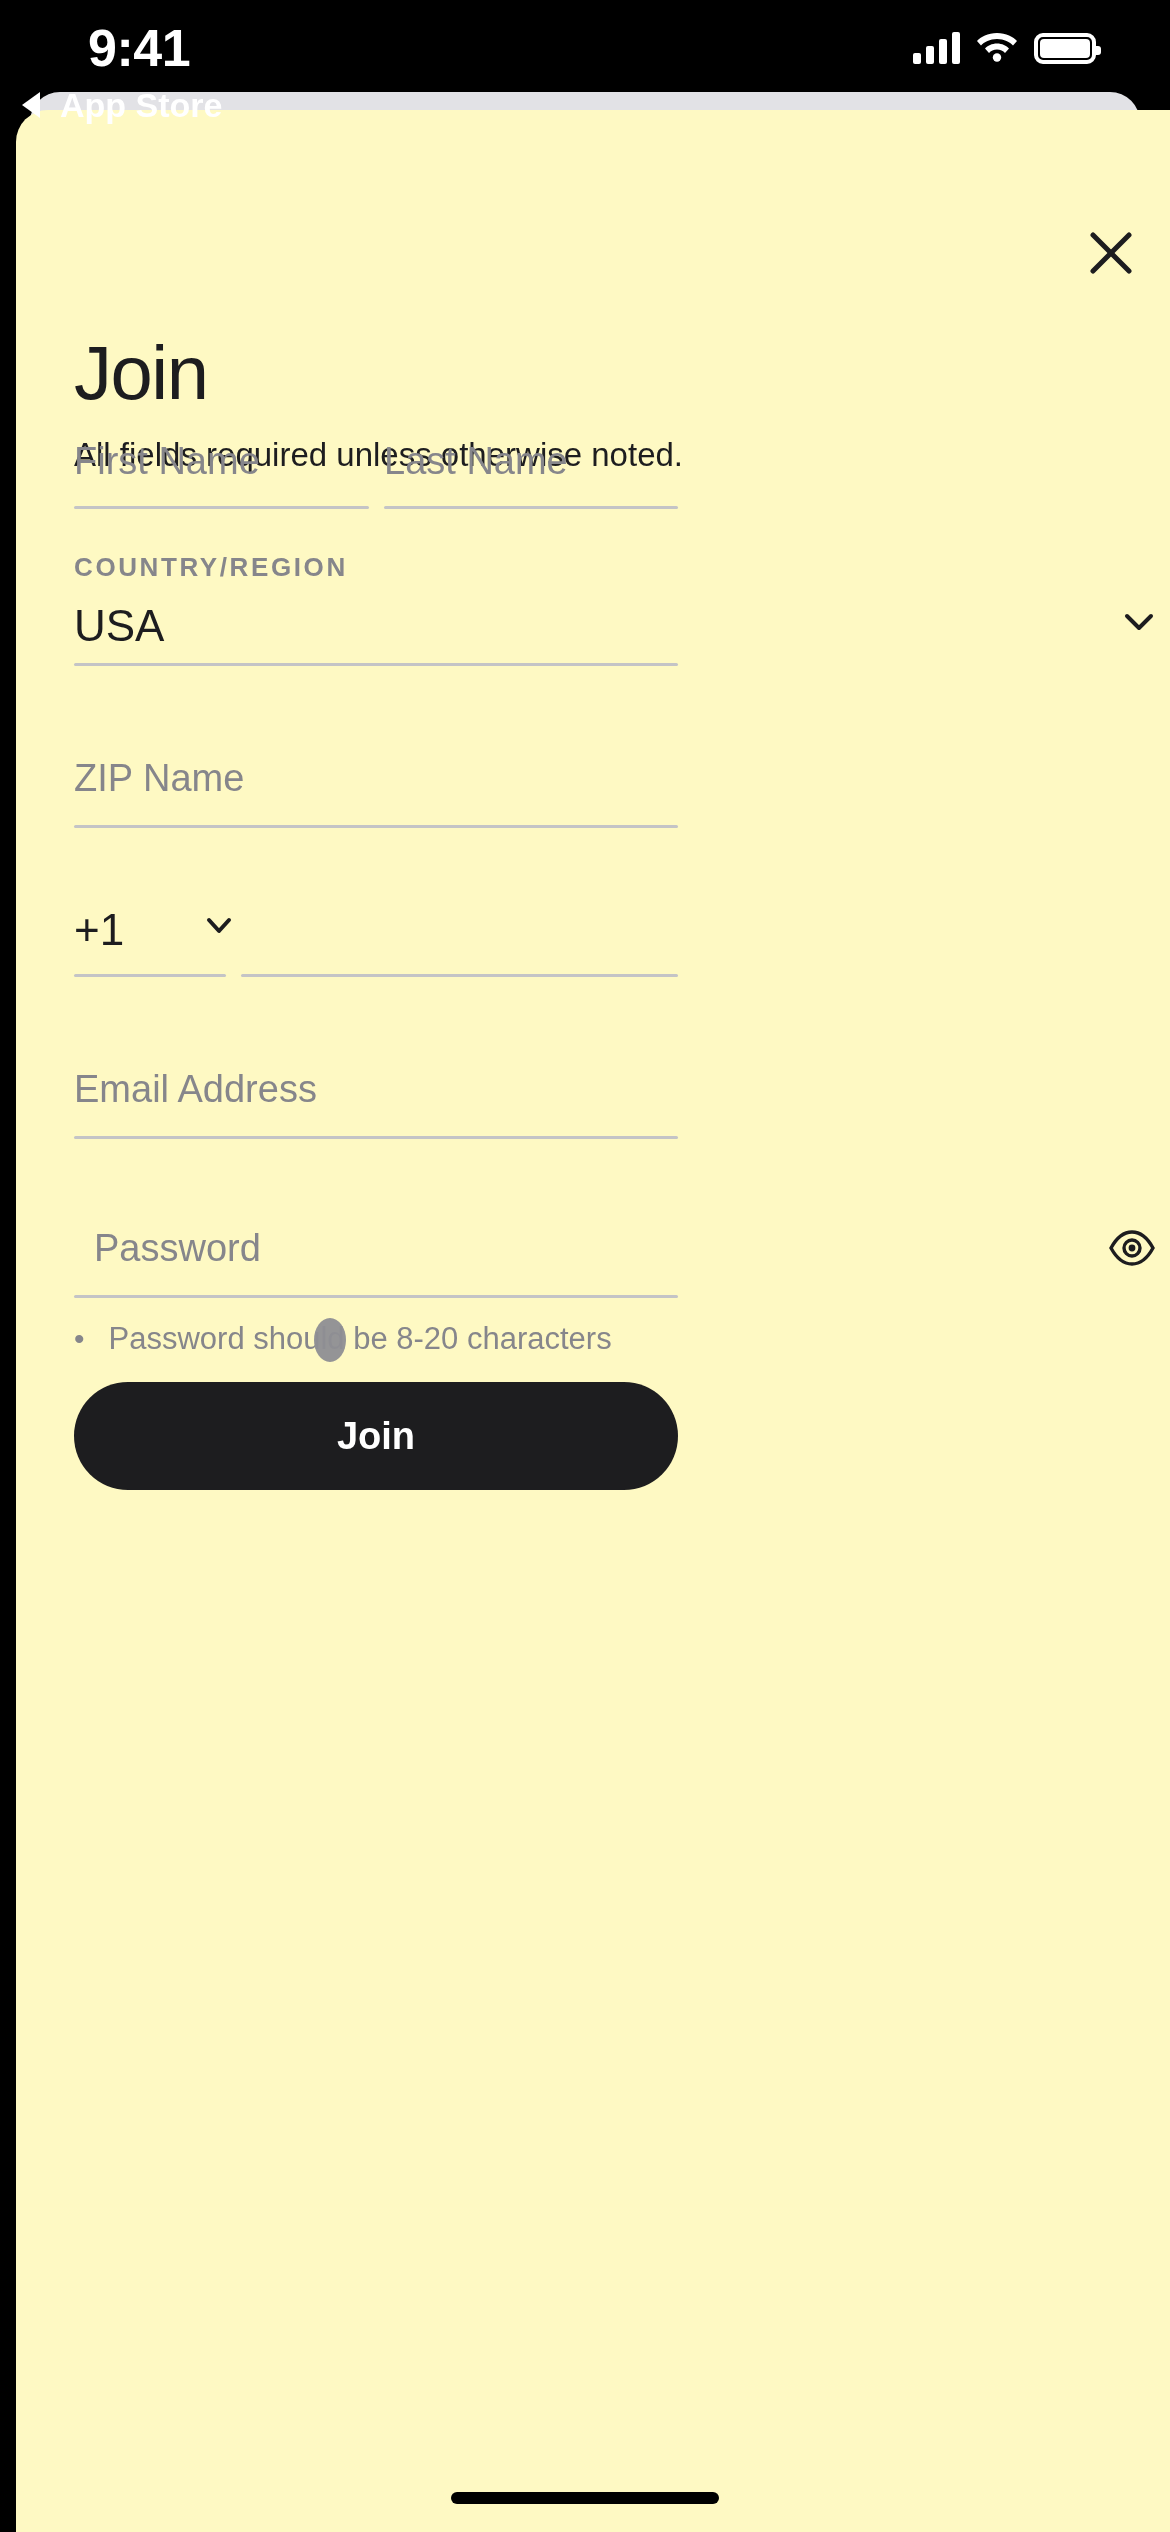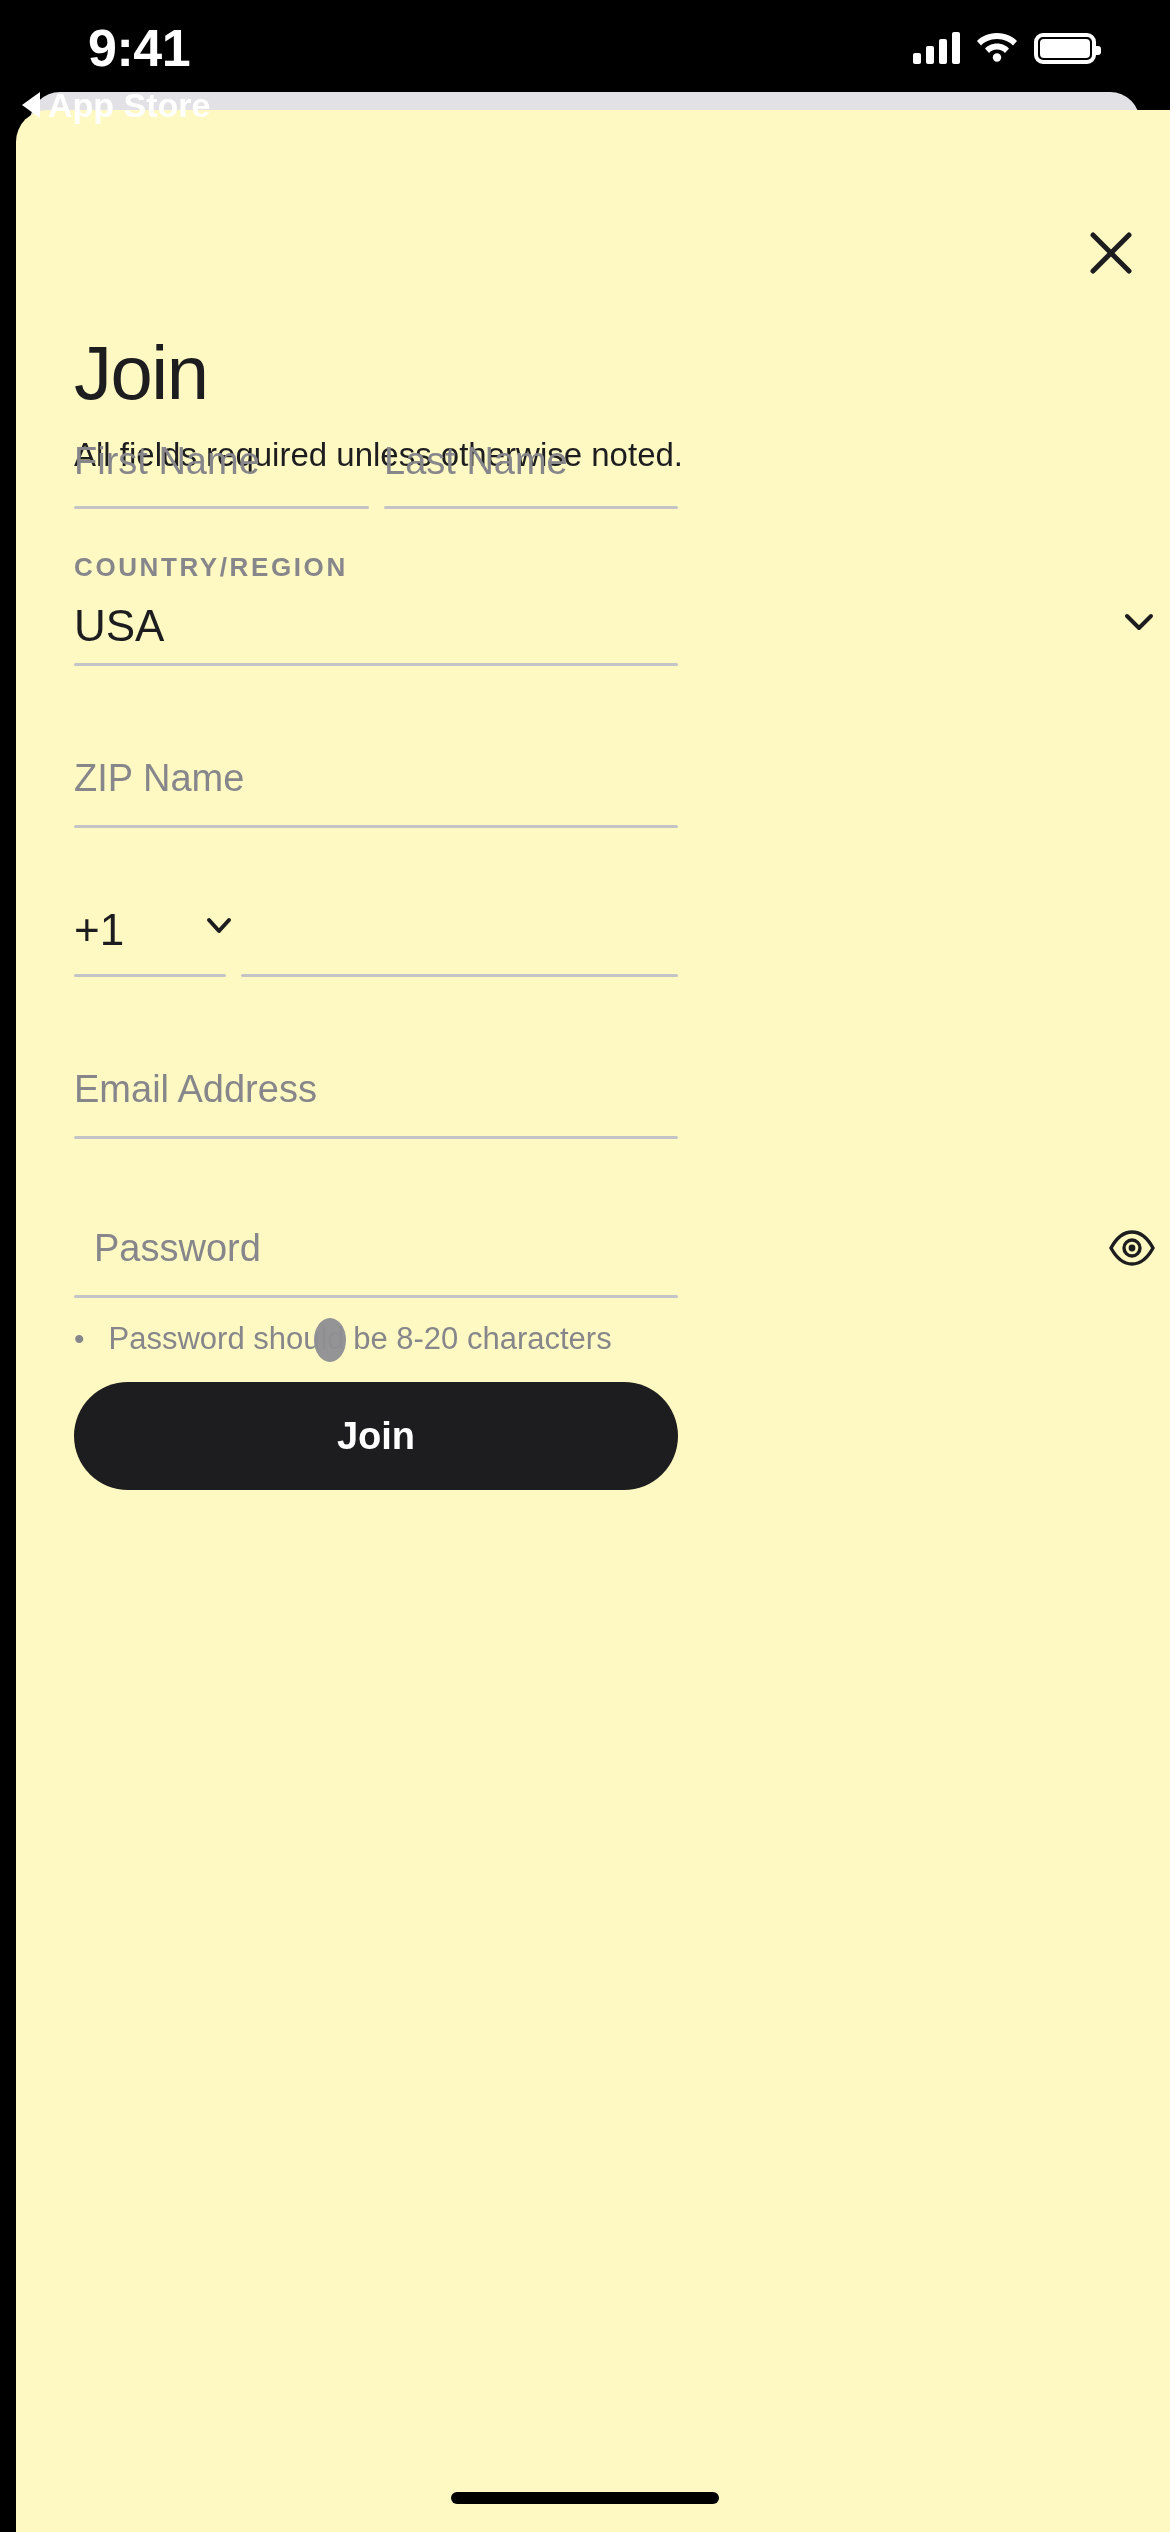--- a/index.html
+++ b/index.html
@@ -42,21 +42,21 @@
     font-weight: bold;
     letter-spacing: -0.5px;
     line-height: 1;
   }
   #status-back {
     position: absolute;
     left: 22px;
     top: 88px;
     display: flex;
     align-items: center;
-    gap: 8px;
+    gap: 20px;
     color: #ffffff;
     font-size: 34px;
     font-weight: bold;
     line-height: 1;
   }
   #back-triangle {
     width: 0;
     height: 0;
     border-top: 13px solid transparent;
     border-bottom: 13px solid transparent;

